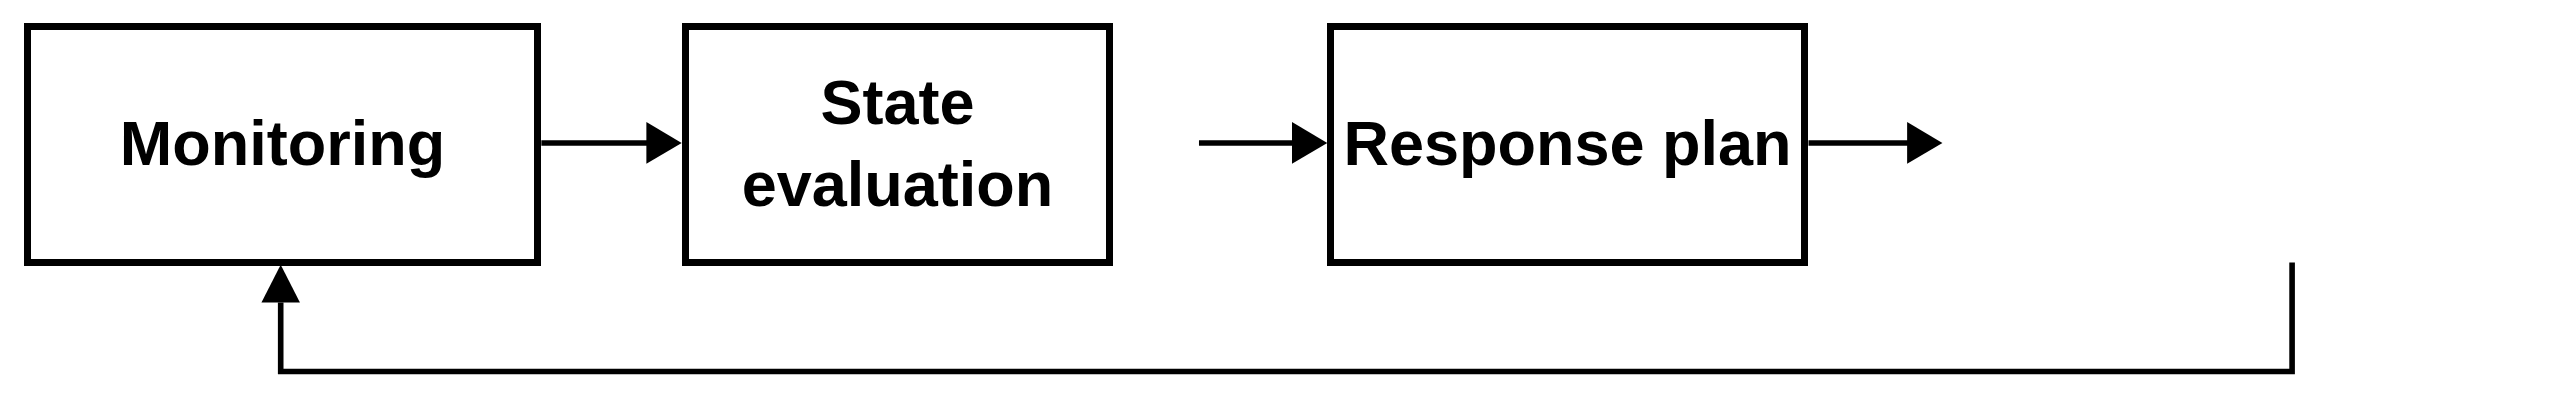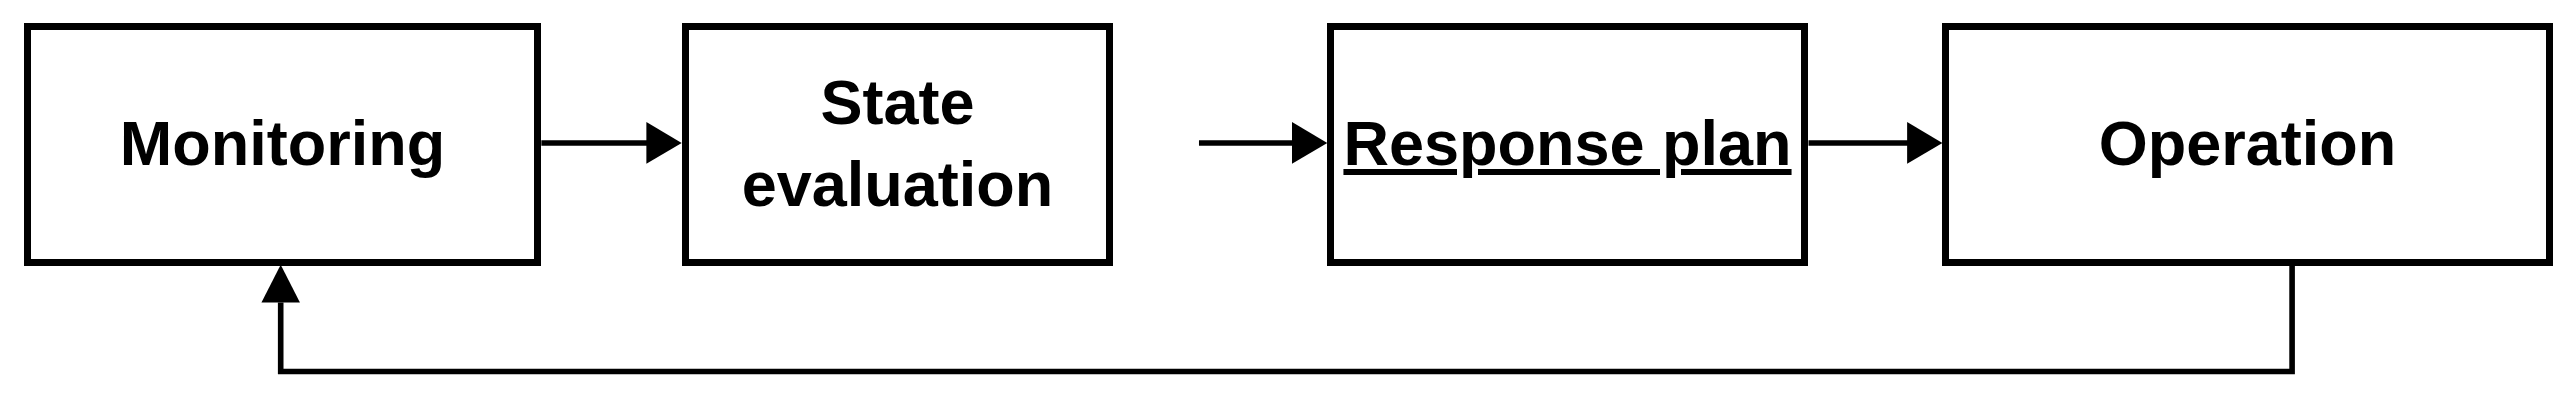--- a/index.html
+++ b/index.html
@@ -37,21 +37,21 @@
   .node-label {
     font-size: 63px;
     font-weight: 700;
     color: #000000;
     line-height: 1.3;
     white-space: pre-line;
     letter-spacing: 0px;
   }
   .node-monitoring      { left: 24px;   width: 517px; }
   .node-state-evaluation{ left: 682px;  width: 431px; }
-  .node-response-plan   { left: 1327px; width: 481px; text-decoration: underline; }
+  .node-response-plan   { left: 1327px; width: 481px; }
   .node-operation       { left: 1942px; width: 611px; }
 </style>
 </head>
 <body>
 
 <div class="stage">
 
   <svg class="edges-layer" viewBox="0 0 3212 492" xmlns="http://www.w3.org/2000/svg">
 
     <g>
@@ -81,18 +81,15 @@
 
   <div class="node node-state-evaluation">
     <span class="node-label">State
 evaluation</span>
   </div>
 
   <div class="node node-response-plan">
     <span class="node-label">Response plan</span>
   </div>
 
-  <div class="node node-operation">
-    <span class="node-label">Operation</span>
-  </div>
 
 </div>
 
 
 </body></html>

